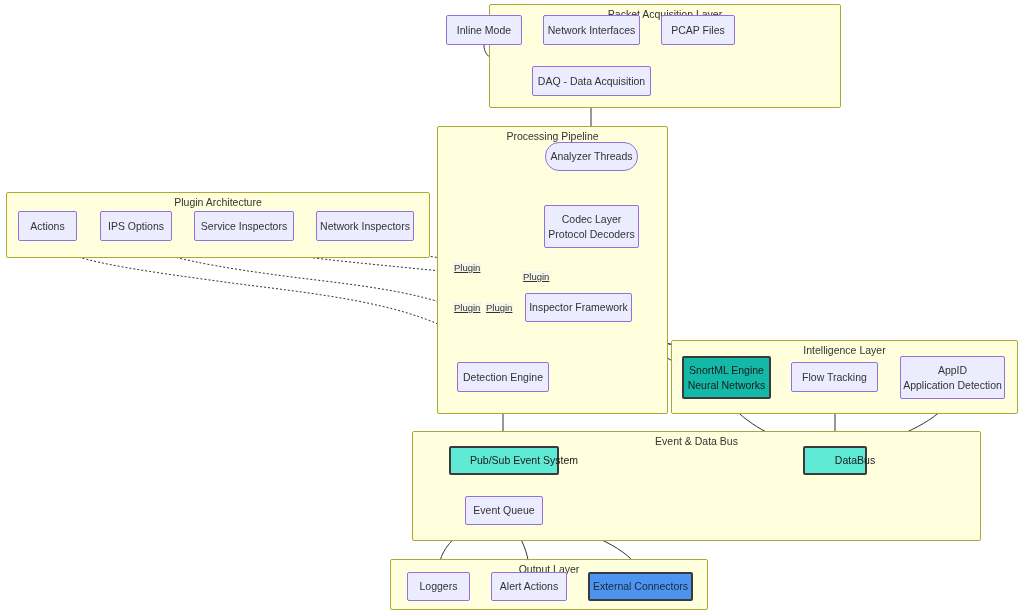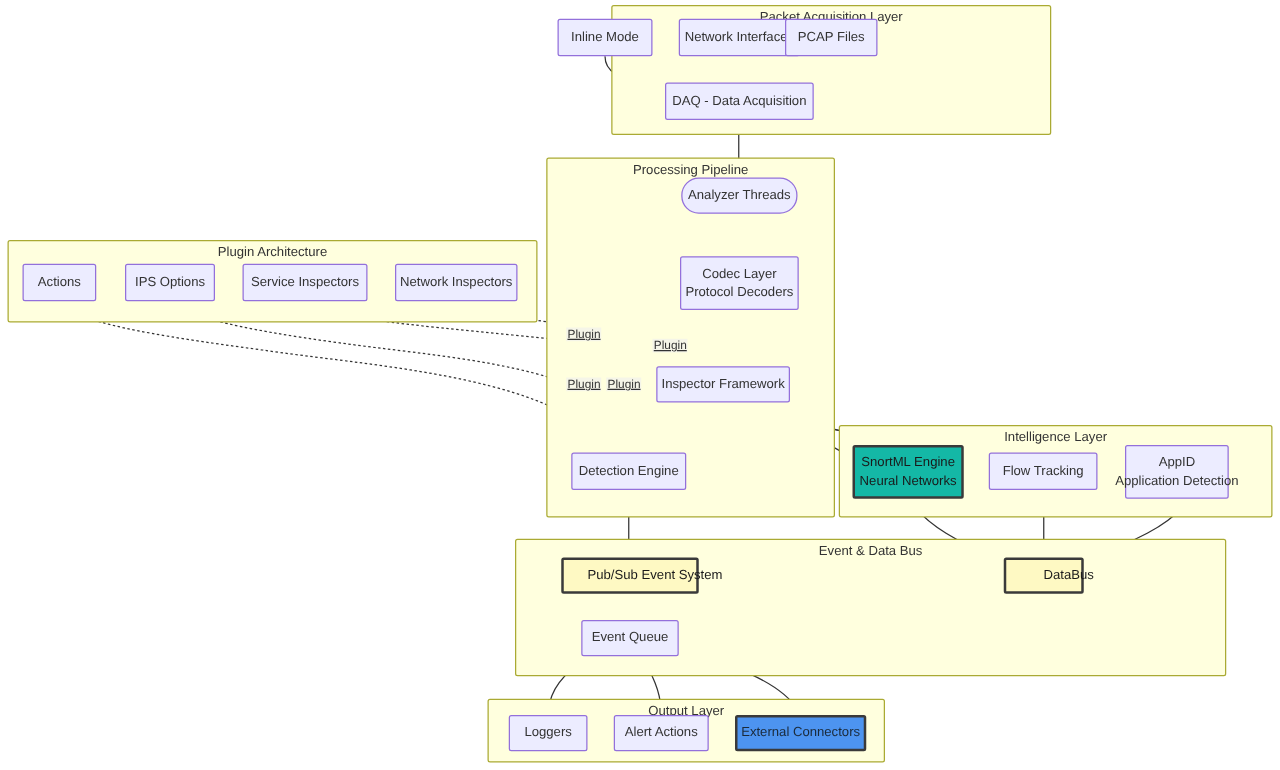--- a/index.html
+++ b/index.html
@@ -47,21 +47,21 @@
     align-items: center;
     justify-content: center;
     font-size: 10.5px;
     color: #333333;
     line-height: 1.35;
     text-align: center;
     z-index: 5;
   }
   .node .ln { display: block; white-space: nowrap; }
   .node.green {
-    background: #fef9c3;
+    background: #5eead4;
     border: 2px solid #3a3a3a;
     color: #1a1a1a;
     padding-left: 40px;
   }
   .node.orange {
     background: #14b8a6;
     border: 2px solid #3a3a3a;
     color: #1a1a1a;
   }
   .node.blue {
@@ -144,21 +144,21 @@
     </div>
     <div class="cluster" style="left: 390px; top: 559px; width: 318px; height: 51px; z-index: 1;">
       <div class="cluster-label">Output Layer</div>
     </div>
     <div class="node" style="left: 446px; top: 15px; width: 76px; height: 30px;">
       <span class="ln">Inline Mode</span>
     </div>
     <div class="node" style="left: 543px; top: 15px; width: 97px; height: 30px;">
       <span class="ln">Network Interfaces</span>
     </div>
-    <div class="node" style="left: 628px; top: 15px; width: 74px; height: 30px;">
+    <div class="node" style="left: 661px; top: 15px; width: 74px; height: 30px;">
       <span class="ln">PCAP Files</span>
     </div>
     <div class="node" style="left: 532px; top: 66px; width: 119px; height: 30px;">
       <span class="ln">DAQ - Data Acquisition</span>
     </div>
     <div class="node" style="left: 545px; top: 142px; width: 93px; height: 29px; border-radius: 14px;">
       <span class="ln">Analyzer Threads</span>
     </div>
     <div class="node" style="left: 544px; top: 205px; width: 95px; height: 43px;">
       <span class="ln">Codec Layer</span>
@@ -182,21 +182,21 @@
     <div class="node" style="left: 316px; top: 211px; width: 98px; height: 30px;">
       <span class="ln">Network Inspectors</span>
     </div>
     <div class="node orange" style="left: 682px; top: 356px; width: 89px; height: 43px;">
       <span class="ln">SnortML Engine</span>
       <span class="ln">Neural Networks</span>
     </div>
     <div class="node" style="left: 791px; top: 362px; width: 87px; height: 30px;">
       <span class="ln">Flow Tracking</span>
     </div>
-    <div class="node" style="left: 900px; top: 356px; width: 83px; height: 43px;">
+    <div class="node" style="left: 900px; top: 356px; width: 105px; height: 43px;">
       <span class="ln">AppID</span>
       <span class="ln">Application Detection</span>
     </div>
     <div class="node green" style="left: 449px; top: 446px; width: 110px; height: 29px;">
       <span class="ln">Pub/Sub Event System</span>
     </div>
     <div class="node green" style="left: 803px; top: 446px; width: 64px; height: 29px;">
       <span class="ln">DataBus</span>
     </div>
     <div class="node" style="left: 465px; top: 496px; width: 78px; height: 29px;">

